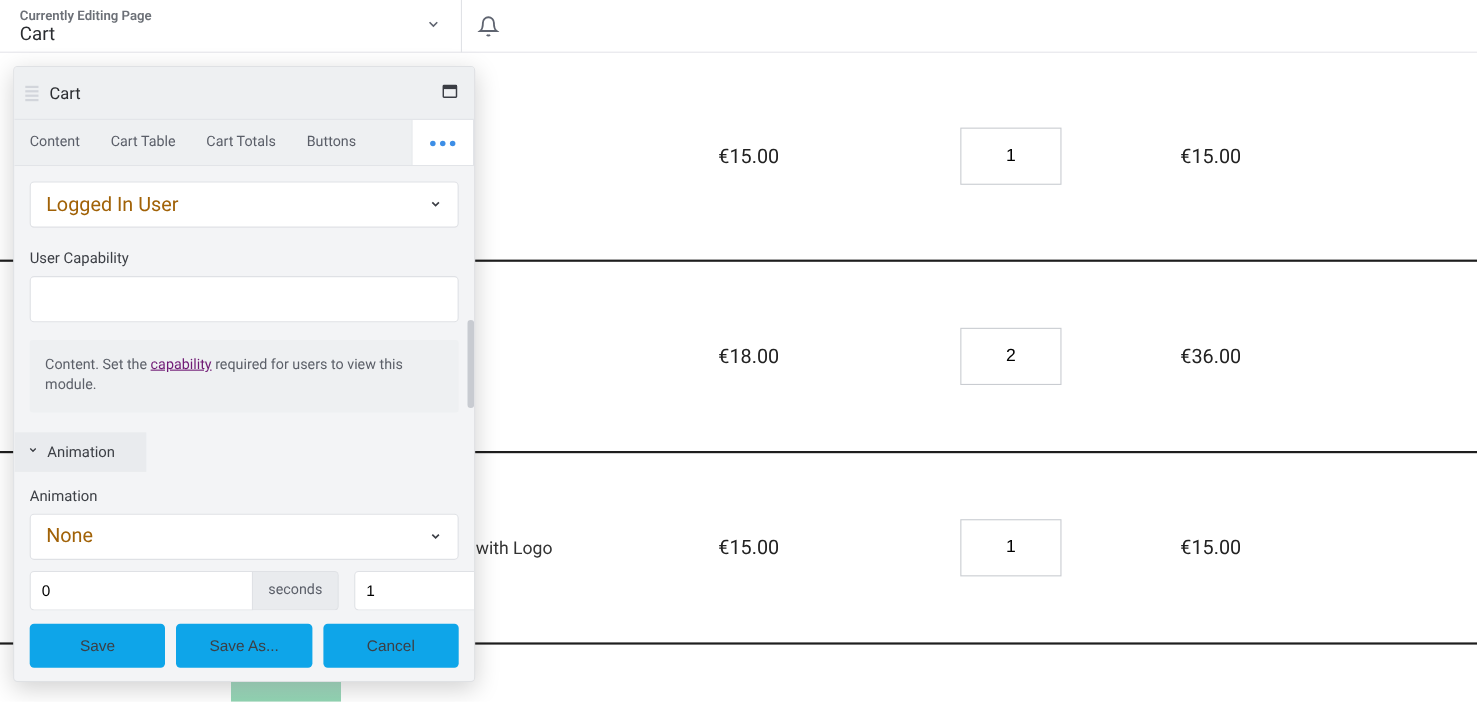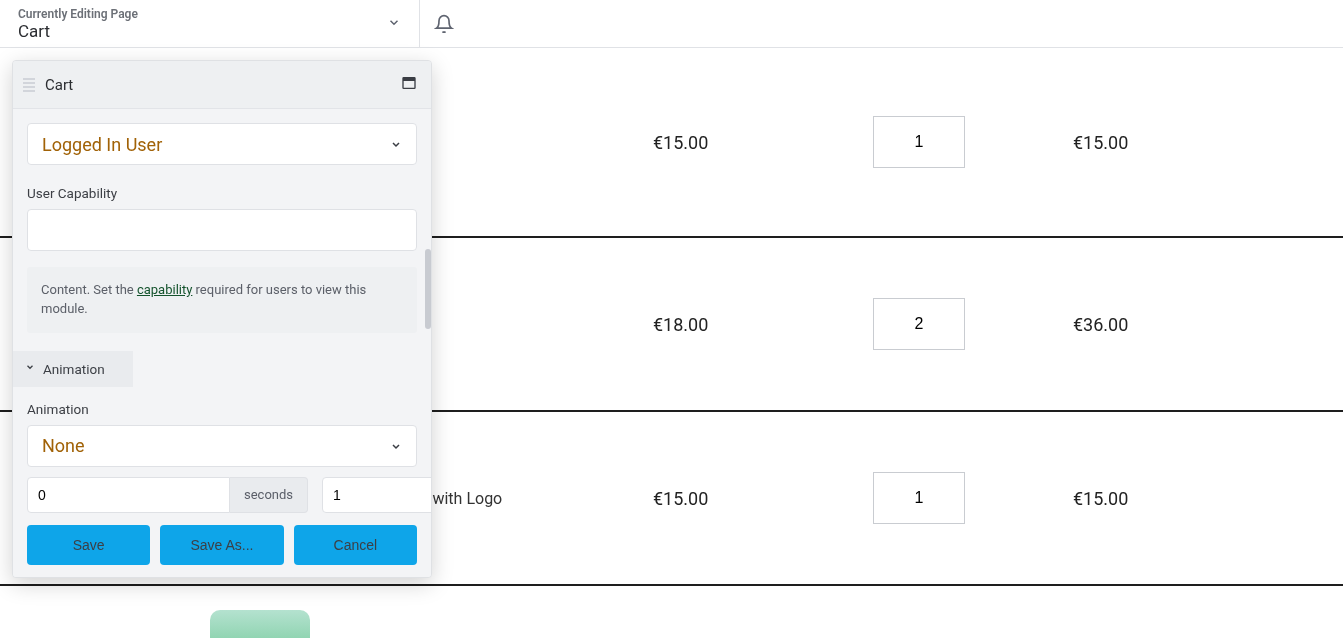--- a/index.html
+++ b/index.html
@@ -48,21 +48,21 @@
   .panel-body::-webkit-scrollbar { width:8px; }
   .scroll-hint { position:absolute; right:0; top:140px; width:6px; height:80px; background:#c8cbd1; border-radius:3px; }
 
   .field-block { padding:14px 14px 6px 14px; }
   .field-label { font-size:13.5px; color:#3c3f45; margin-bottom:8px; }
   .select-box { position:relative; background:#fff; border:1px solid #dfe1e5; border-radius:4px; height:42px; display:flex; align-items:center; padding:0 14px; font-size:18px; color:#a16207; cursor:pointer; }
   .select-box .caret2 { position:absolute; right:14px; top:50%; transform:translateY(-50%); color:#3a3d44; }
   .text-input { background:#fff; border:1px solid #dfe1e5; border-radius:4px; height:42px; width:100%; padding:0 12px; font-size:14px; }
 
   .helpbox { margin:10px 14px 18px 14px; background:#eef0f2; border-radius:3px; padding:14px 14px; font-size:13px; color:#5c6069; line-height:1.45; }
-  .helpbox a { color:#14532d; text-decoration:underline; cursor:pointer; }
+  .helpbox a { color:#701a75; text-decoration:underline; cursor:pointer; }
 
   .section-header { display:flex; align-items:center; gap:8px; background:#e9ebee; height:36px; padding:0 12px; font-size:13.5px; color:#3c3f45; cursor:pointer; width:120px; }
   .chev { font-size:11px; color:#3c3f45; }
 
   .pair { display:flex; gap:14px; padding:4px 14px 0 14px; }
   .pair .half { flex:1; display:flex; }
   .half .num { flex:1; background:#fff; border:1px solid #dfe1e5; border-radius:4px 0 0 4px; height:36px; padding:0 10px; font-size:14px; }
   .half .unit { display:flex; align-items:center; justify-content:center; width:78px; background:#e9ebee; border:1px solid #dfe1e5; border-left:none; border-radius:0 4px 4px 0; font-size:13px; color:#5a5e68; }
 
   .panel-footer { display:flex; gap:10px; padding:12px 14px; background:#f3f4f6; }
@@ -130,20 +130,30 @@
       </div>
     <div class="panel-title">Cart</div>
     <div class="panel-close">
       <svg width="16" height="16" viewBox="0 0 24 24" fill="currentColor">
           <rect x="3" y="4" width="18" height="16" rx="1" fill="none" stroke="currentColor" stroke-width="2"></rect>
           <rect x="3" y="4" width="18" height="5" fill="currentColor"></rect>
         </svg>
     </div>
   </div>
 
+  <div class="tabs">
+    <div class="tab">Content</div>
+    <div class="tab">Cart Table</div>
+    <div class="tab">Cart Totals</div>
+    <div class="tab">Buttons</div>
+    <div class="tab-spacer"></div>
+    <div class="tab more">
+        <span class="dots"><span></span><span></span><span></span></span>
+      </div>
+  </div>
 
   <div class="panel-body">
     <div class="field-block">
       <div class="select-box">
         <span>Logged In User</span>
         <span class="caret2"><svg width="12" height="12" viewBox="0 0 24 24" fill="none" stroke="currentColor" stroke-width="3">
               <polyline points="6 9 12 15 18 9"></polyline>
             </svg></span>
       </div>
     </div>

